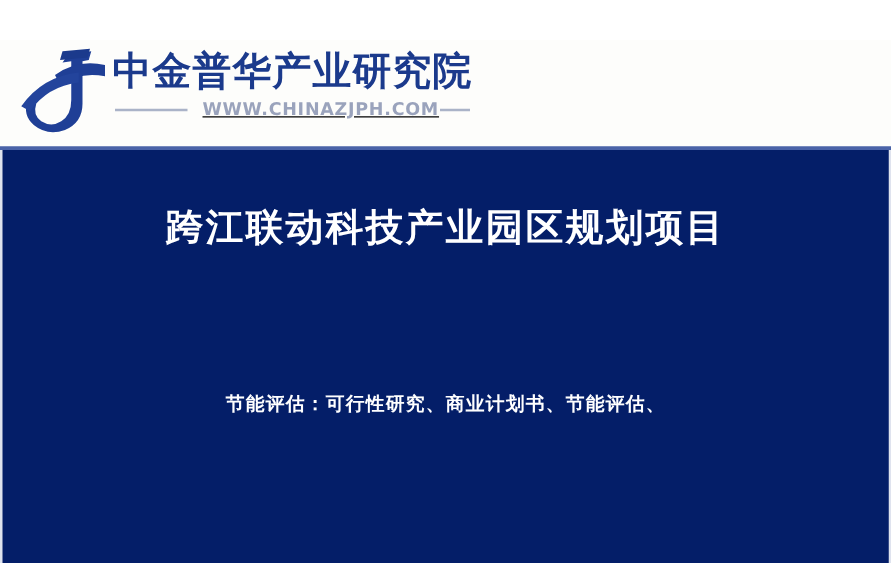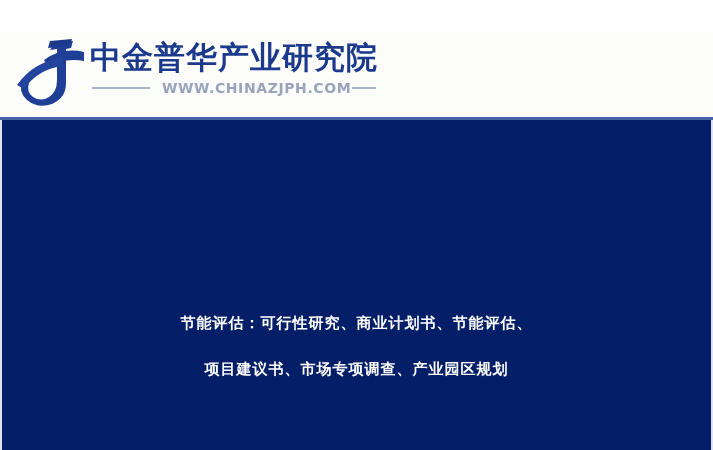--- a/index.html
+++ b/index.html
@@ -63,20 +63,21 @@
     color: #1b3a8c;
     letter-spacing: 1px;
     white-space: nowrap;
   }
 
   .url-row {
     display: flex;
     align-items: center;
     margin-top: 5px;
     padding-left: 2px;
+    text-decoration: underline;
   }
   .url-rule {
     height: 2px;
     background: #aab3c8;
     flex: 0 0 auto;
   }
   .url-rule.left  { width: 58px; margin-right: 12px; }
   .url-rule.right { width: 24px; margin-left: 1px; }
 
   .url-text {
@@ -176,21 +177,21 @@
         </div>
       </div>
 
     </div>
   </div>
 
   <div class="header-separator"></div>
 
   <div class="stage">
 
+    <div class="slide-title">跨江联动科技产业园区规划项目</div>
 
     <div class="scope-block">
       <div class="scope-line">节能评估：可行性研究、商业计划书、节能评估、</div>
-      <div class="scope-line">项目建议书、市场专项调查、产业园区规划</div>
     </div>
 
   </div>
 
 </div>
 
 </body></html>

